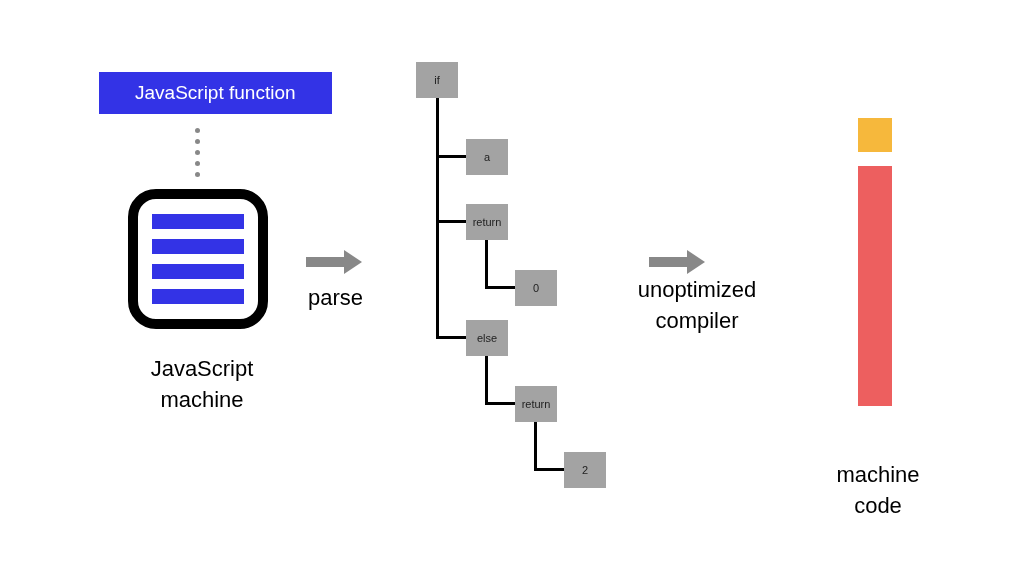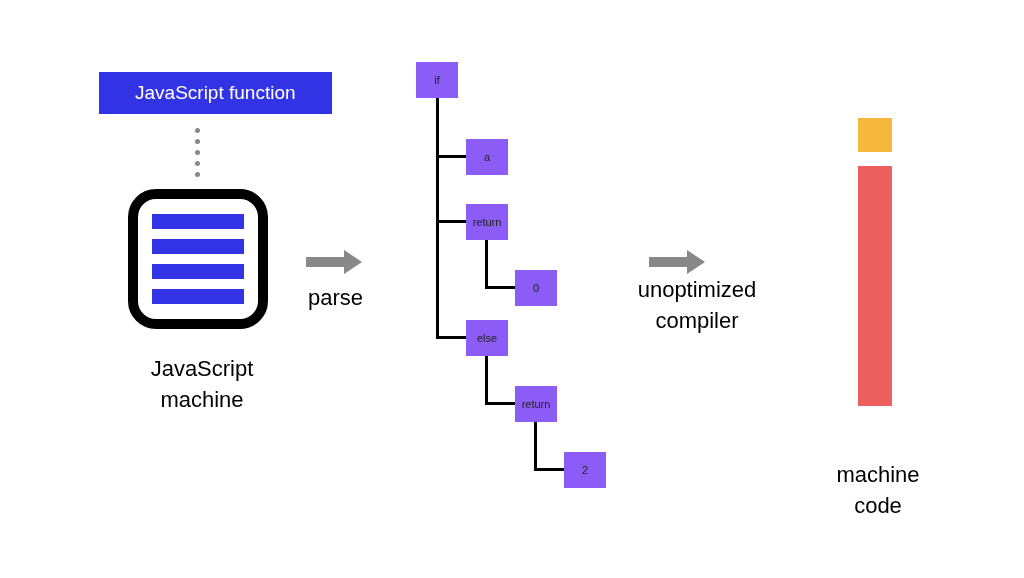--- a/index.html
+++ b/index.html
@@ -68,21 +68,21 @@
     }
     .arrow-head {
       width: 0;
       height: 0;
       border-left: 18px solid #888;
       border-top: 12px solid transparent;
       border-bottom: 12px solid transparent;
     }
     .tree-node {
       position: absolute;
-      background: #8b5cf6;
+      background: #a3a3a3;
       font-size: 11px;
       color: #222;
       display: flex;
       align-items: center;
       justify-content: center;
       width: 42px;
       height: 36px;
     }
     .tree-line {
       position: absolute;

